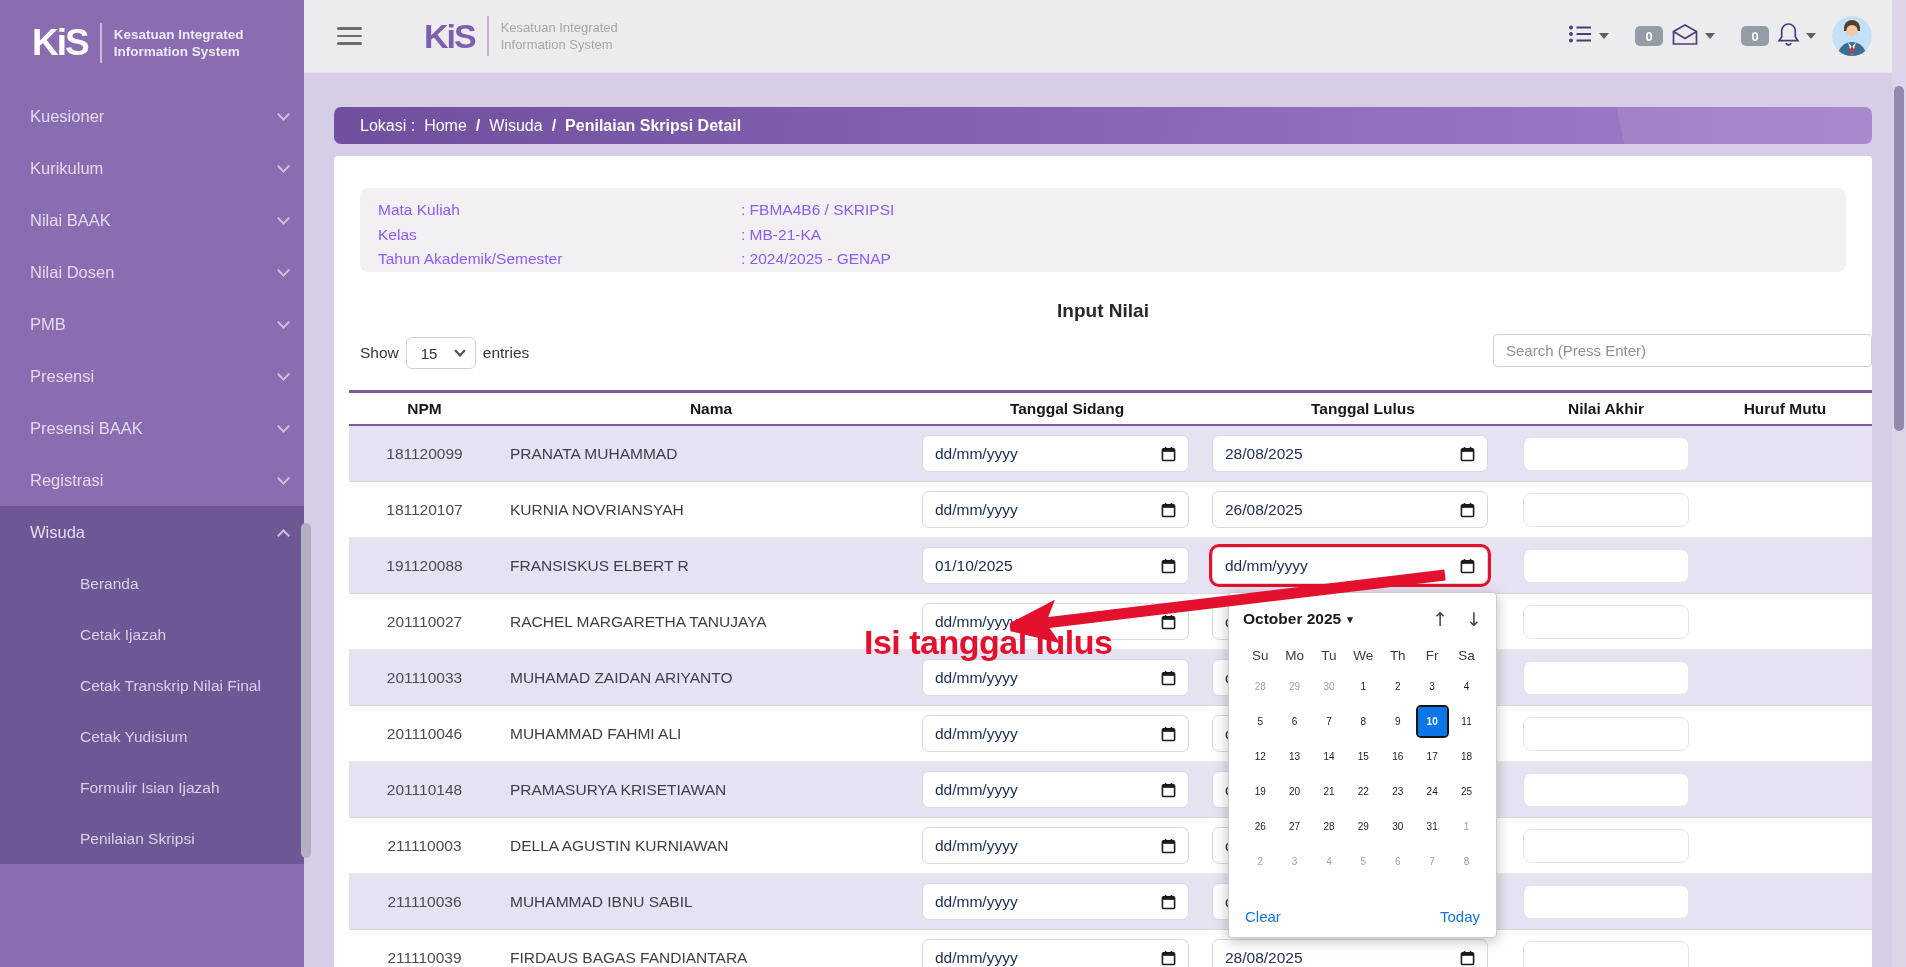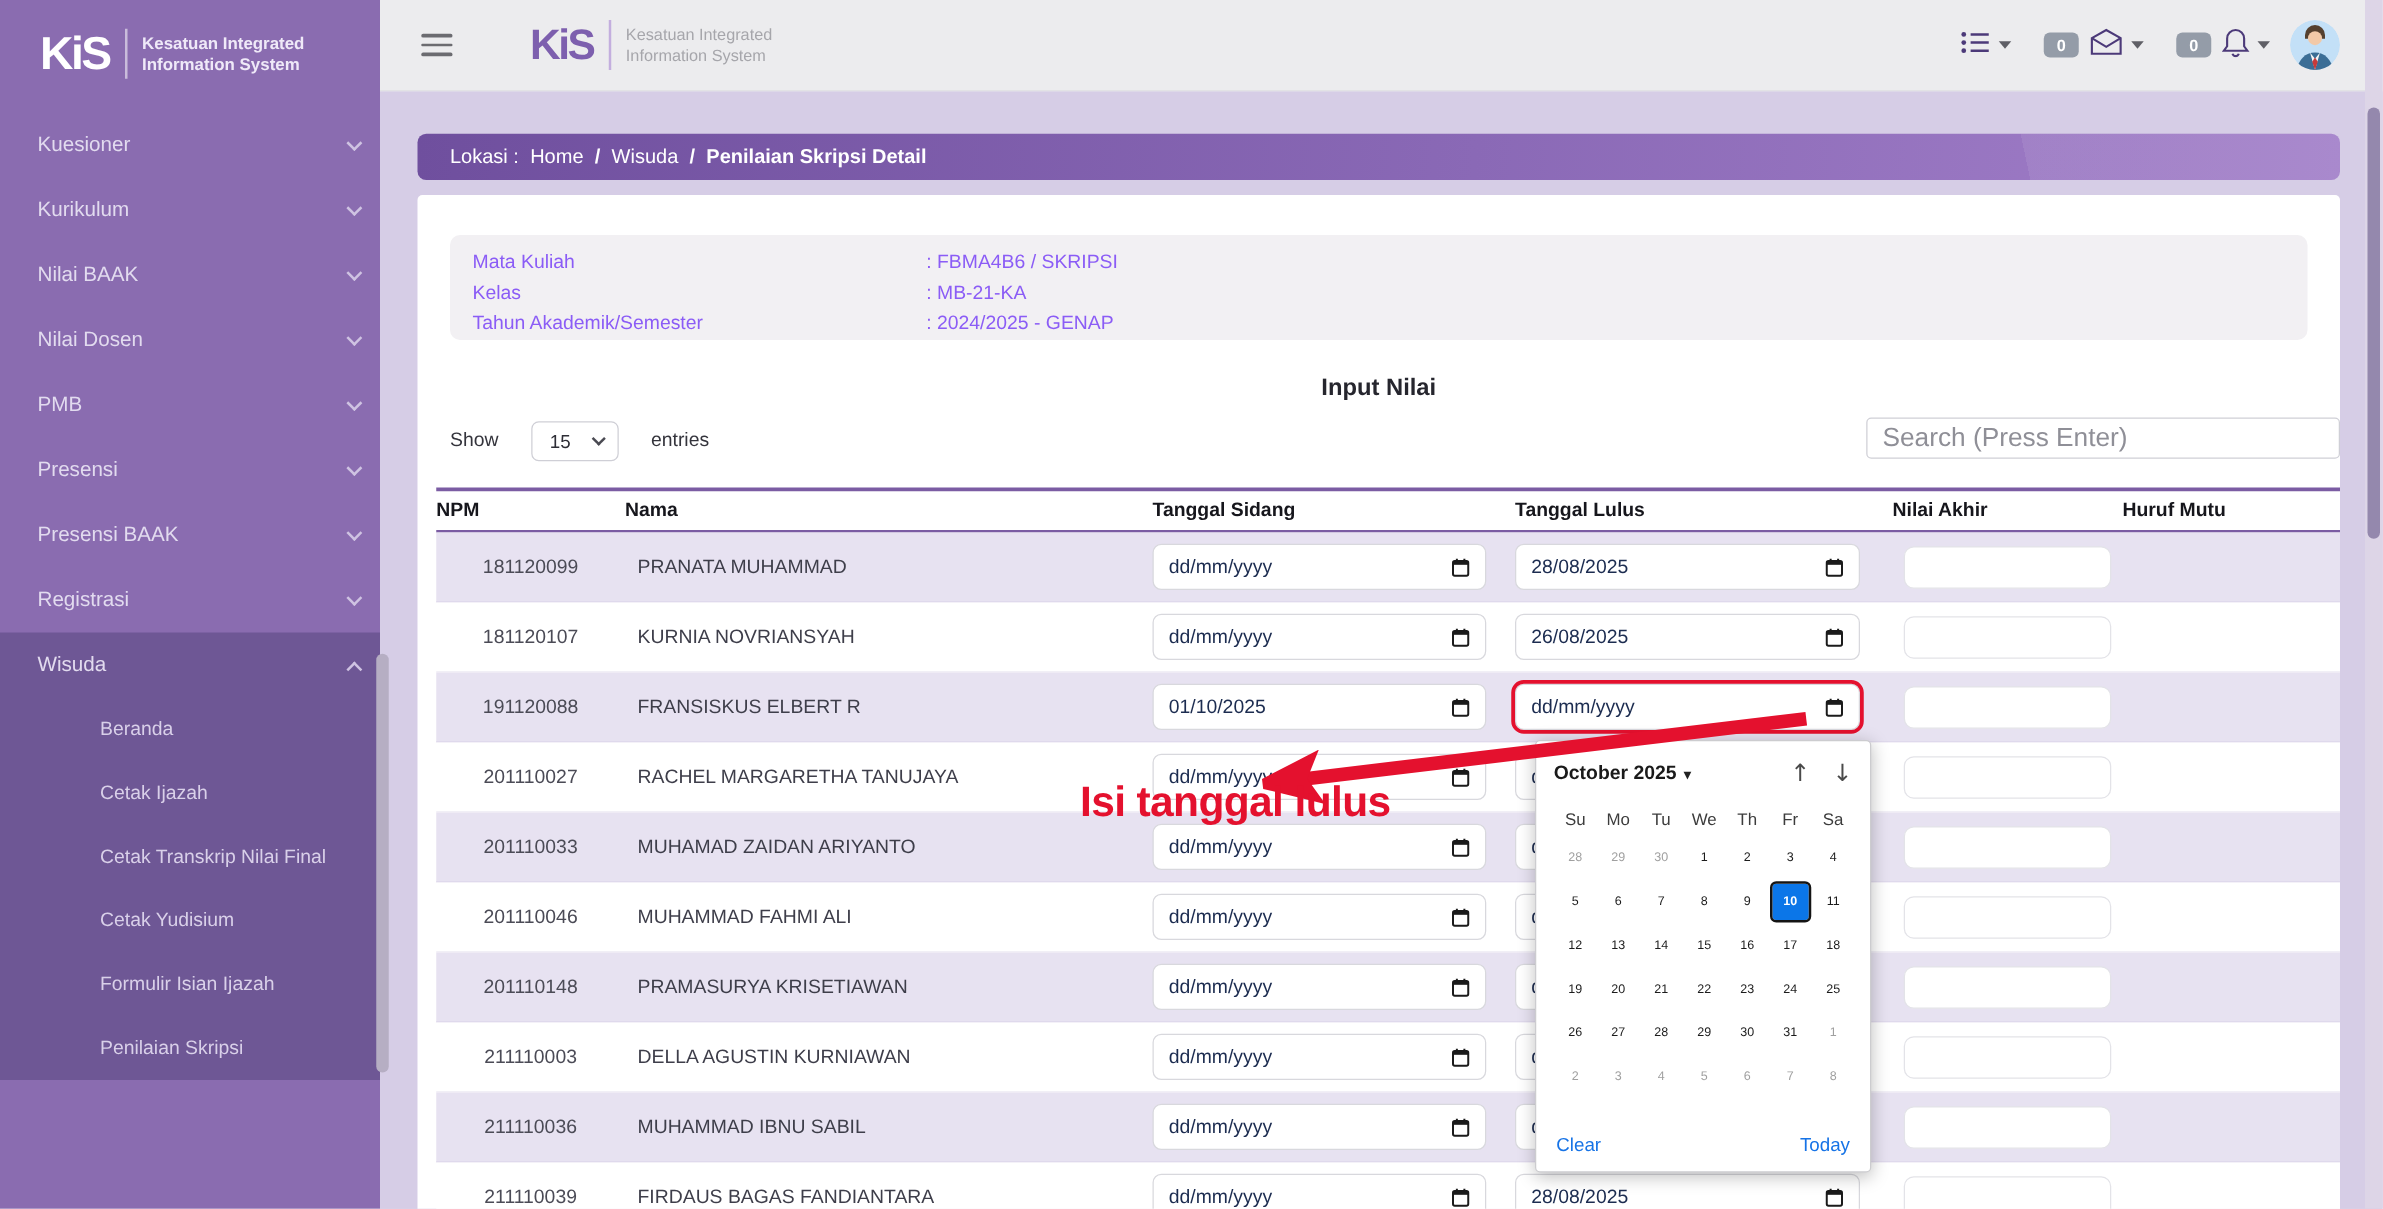--- a/index.html
+++ b/index.html
@@ -39,29 +39,29 @@
 .crumb{position:absolute;left:30px;top:34px;width:1538px;height:37px;border-radius:7px;background:linear-gradient(95deg,#6f4f9e 0%,#8a69b6 55%,#a27fc9 100%);display:flex;align-items:center;color:#fff;font-size:16px;padding-left:26px;gap:9px;overflow:hidden}
 .crumb::after{content:'';position:absolute;right:0;top:0;bottom:0;width:560px;background:linear-gradient(78deg,transparent 0 55%,rgba(255,255,255,.08) 55%)}
 .crumb-sep{font-weight:bold}
 .crumb-item{cursor:pointer}
 .crumb-item.last{font-weight:bold}
 .panel{position:absolute;left:30px;top:83px;width:1538px;height:930px;background:#fff;border-radius:4px}
 .info{position:absolute;left:26px;top:32px;width:1486px;height:84px;background:#f2f0f3;border-radius:8px;padding:10px 18px;font-size:15.5px;color:#8b5cf6}
 .info-row{display:flex;line-height:24.5px}
 .info-label{width:363px}
 .title{position:absolute;top:144px;left:0;width:100%;text-align:center;font-size:19px;font-weight:bold;color:#26262e}
-.show-wrap{position:absolute;left:26px;top:181px;display:flex;align-items:center;gap:26px;font-size:15.5px;color:#34343c}
+.show-wrap{position:absolute;left:26px;top:181px;display:flex;align-items:center;gap:7px;font-size:15.5px;color:#34343c}
 .select{width:70px;height:32px;border:1px solid #cfcfd6;border-radius:6px;display:flex;align-items:center;padding-left:14px;background:#fff;position:relative;cursor:pointer;font-size:15px;color:#2e2e36}
 .select .chev2{position:absolute;right:11px;top:12px;width:8px;height:8px;border-right:2px solid #4a4a52;border-bottom:2px solid #4a4a52;transform:rotate(45deg);margin-top:-3px}
-.search{position:absolute;right:0;top:178px;width:379px;height:33px;border:1px solid #cfcfd6;border-radius:4px;padding:0 12px;font-size:21px;color:#333;background:#fff;font-family:"Liberation Sans",sans-serif}
+.search{position:absolute;right:0;top:178px;width:379px;height:33px;border:1px solid #cfcfd6;border-radius:4px;padding:0 12px;font-size:15px;color:#333;background:#fff;font-family:"Liberation Sans",sans-serif}
 .search::placeholder{color:#8f8f97}
 .tbl{position:absolute;left:15px;top:234px;width:1523px}
 .thead,.trow{display:grid;grid-template-columns:151px 422px 290px 302px 184px 174px;align-items:center}
 .thead{height:36px;border-top:3px solid #7b5ca3;border-bottom:2px solid #7b5ca3;font-weight:bold;font-size:15.5px;color:#16161c}
-.th{text-align:left}
+.th{text-align:center}
 .trow{height:56px;font-size:15.5px;background:#fff;border-bottom:1px solid #edeaf3}
 .trow.stripe{background:#e7e2f1;border-bottom:1px solid #ddd6ea}
 .td-npm{text-align:center;color:#4b4b56}
 .td-nama{padding-left:10px;color:#3e3e4a}
 .dwrap{display:flex;}
 .dinput{width:267px;height:37px;background:#fff;border:1px solid #d8d8dd;border-radius:7px;display:flex;align-items:center;padding:0 12px;color:#1c2c50;font-size:15.5px;cursor:pointer}
 .dwrap.lulus .dinput{width:276px}
 .dinput.red{outline:3px solid #e4112e}
 .dval{flex:1}
 .dicon{display:flex;align-items:center}

